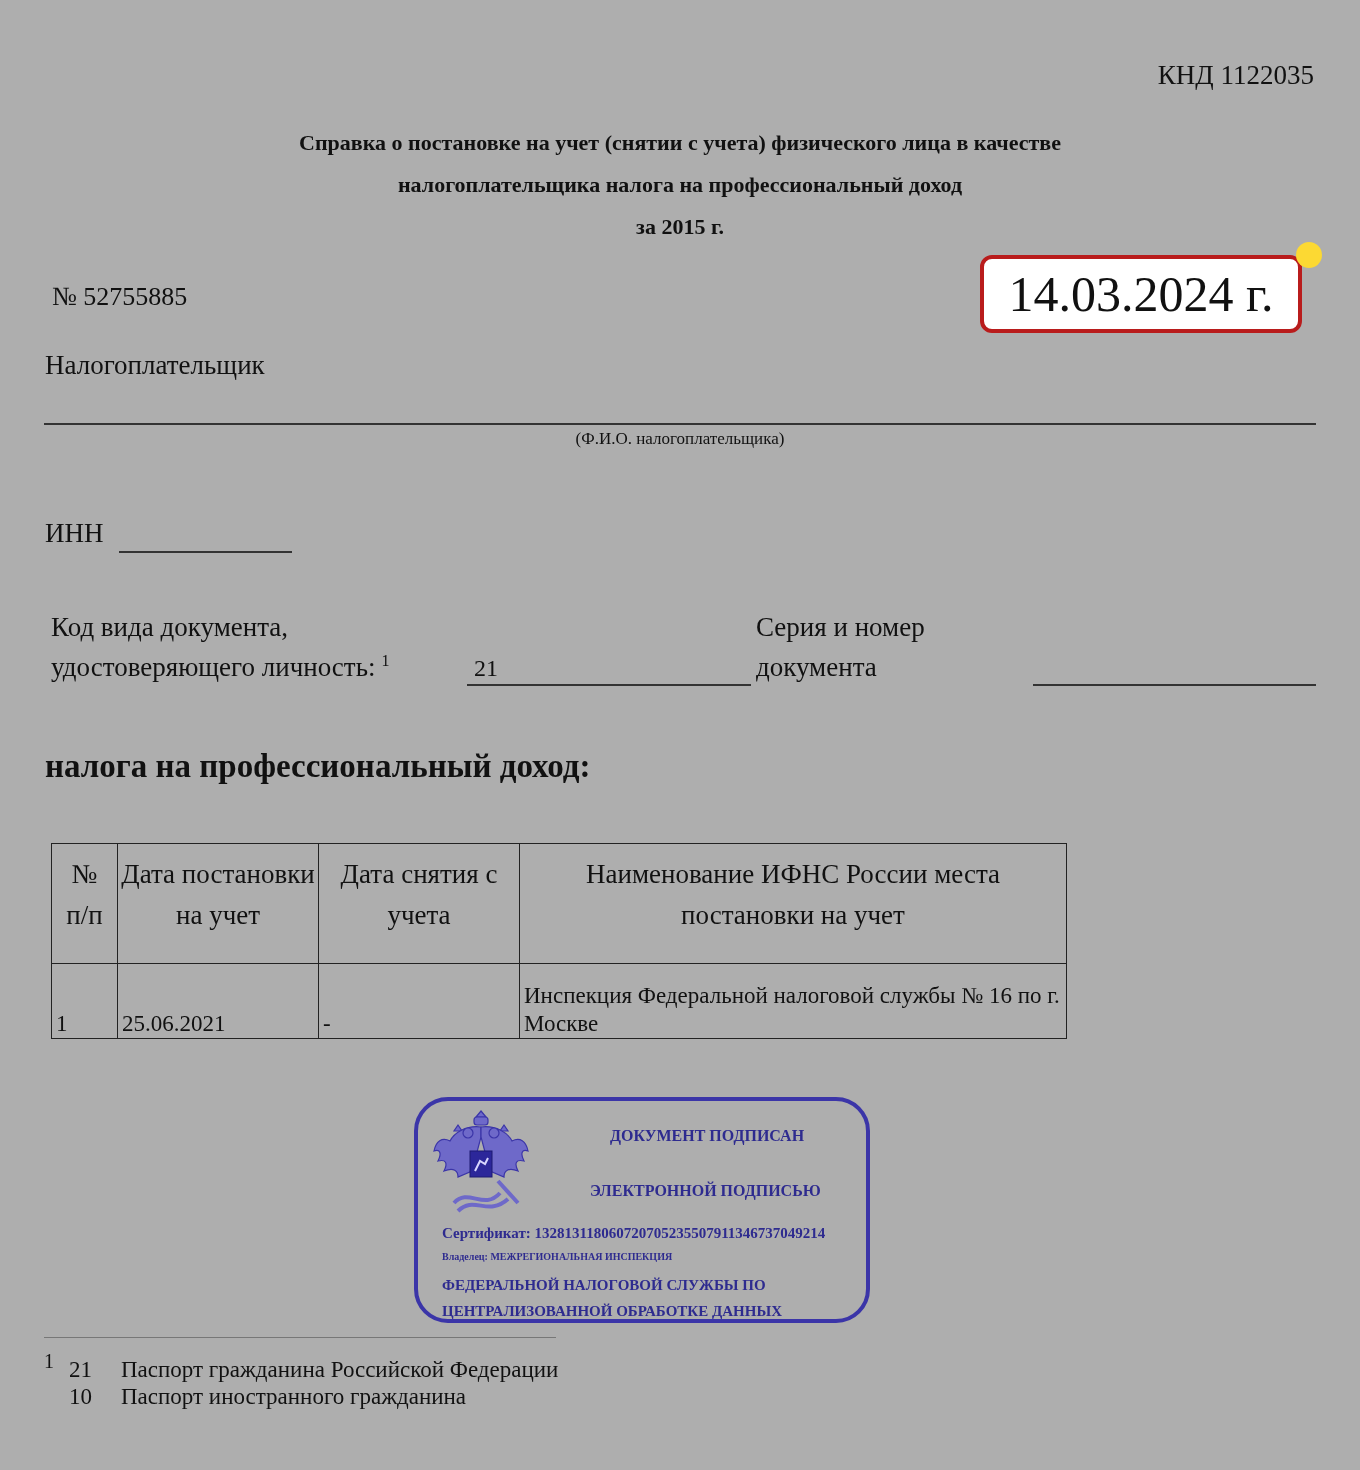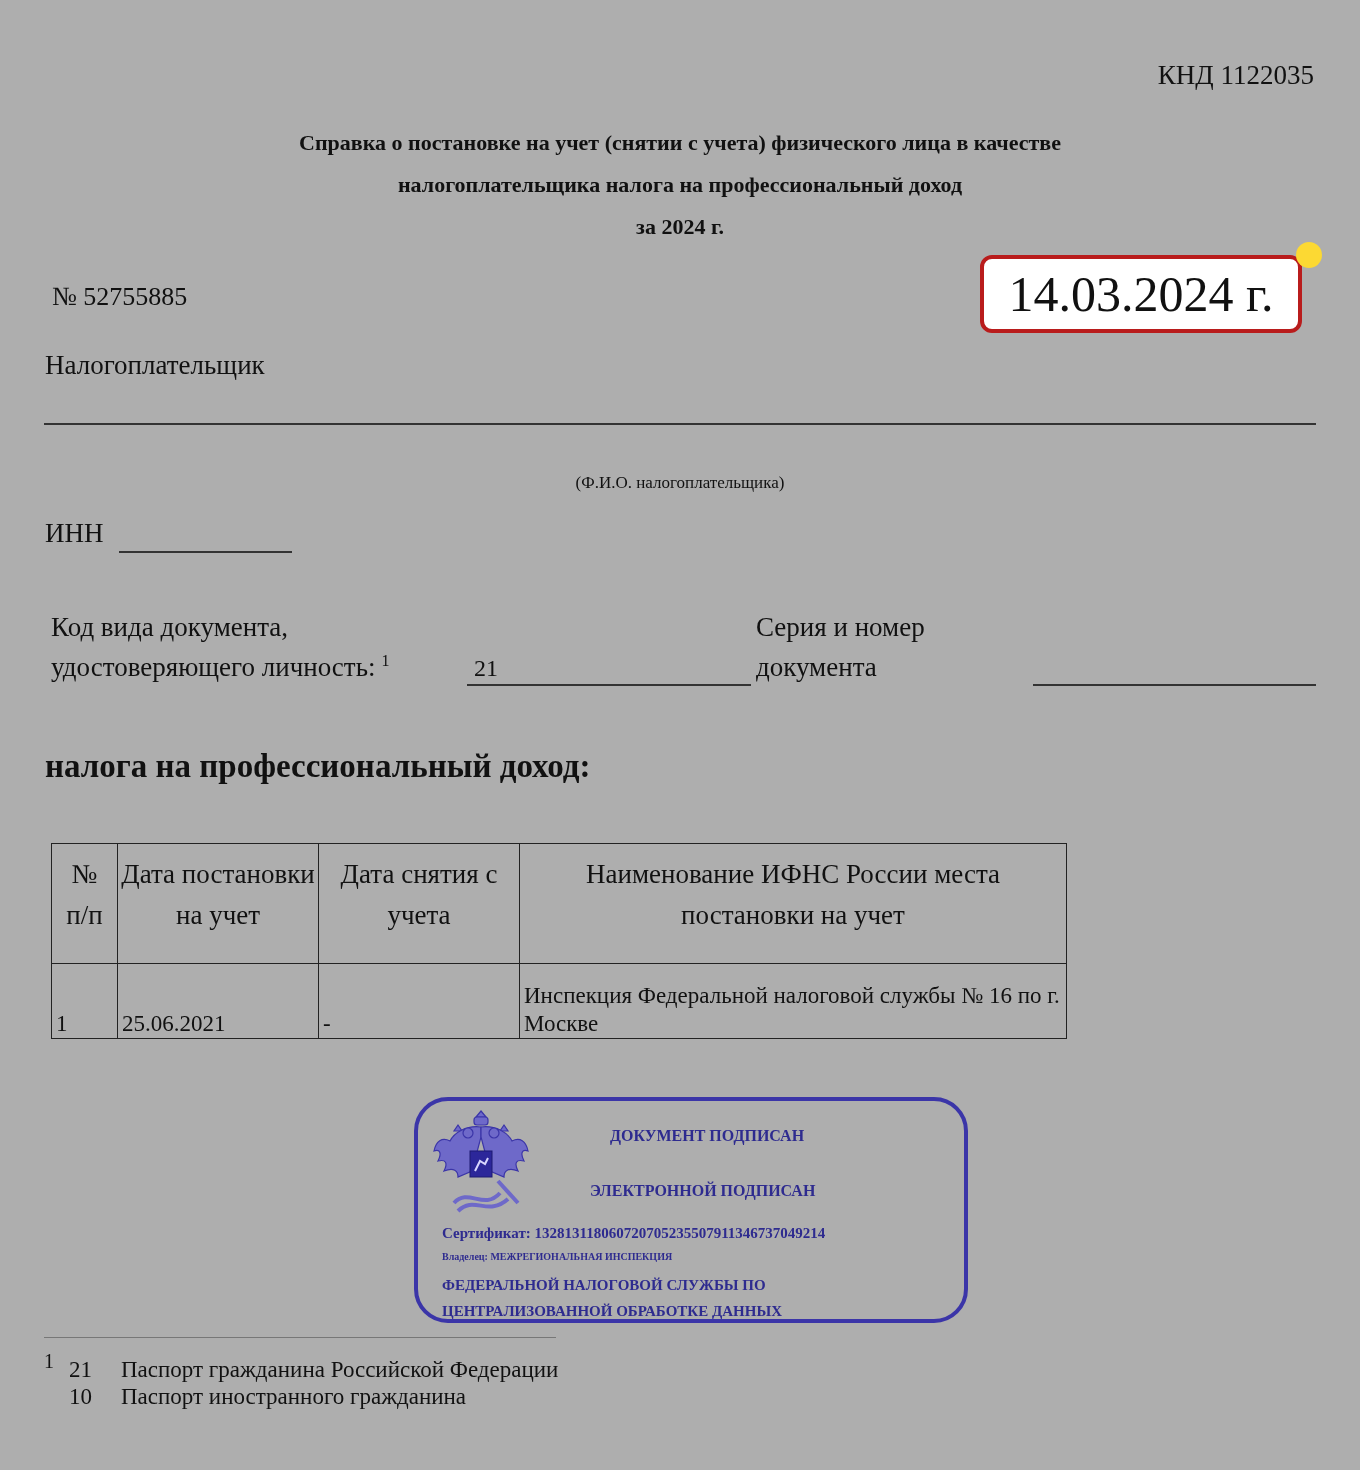--- a/index.html
+++ b/index.html
@@ -11,45 +11,45 @@
   .knd { right:46px; top:60px; font-size:27px; }
   .title { left:0; width:1360px; top:122px; text-align:center; font-weight:bold; font-size:22px; line-height:42px; }
   .docnum { left:52px; top:250px; font-size:26px;margin-top:32px; }
   .date-box {
     left:980px; top:255px; width:322px; height:78px; background:#fff; border:4px solid #b91c1c;
     border-radius:12px; box-sizing:border-box; font-size:50px; display:flex; align-items:center; justify-content:center;
   }
   .date-dot { left:1296px; top:242px; width:26px; height:26px; border-radius:50%; background:#fcd933; }
   .label { font-size:27px; }
   .line { background:#333; height:2px; }
-  .small-caption { font-size:17px;margin-top:44px; }
+  .small-caption { font-size:17px; }
   .cell-input { font-size:24px; }
   h2.section { margin:0; left:45px; top:746px; font-size:33px; line-height:40px; font-weight:bold; }
   table.periods {
     position:absolute; left:51px; top:843px; width:1016px; border-collapse:collapse; font-size:27px;
   }
   table.periods th, table.periods td { border:1.5px solid #222; font-weight:normal; }
   table.periods th { vertical-align:top; text-align:center; line-height:41px; padding:10px 2px 0 2px; height:120px; box-sizing:border-box; }
   table.periods td { font-size:23px; line-height:28px; padding:18px 4px 0 4px; text-align:left; vertical-align:bottom; height:48px; box-sizing:border-box;}
   .stamp {
-    left:414px; top:1097px; width:554px; height:226px; box-sizing:border-box;
+    left:414px; top:1097px; width:456px; height:226px; box-sizing:border-box;
     border:4px solid #3b35a8; border-radius:34px; color:#2e2b8f; font-weight:bold;
   }
   .stamp .t { position:absolute; font-size:16px; }
   .footnote-rule { left:44px; top:1337px; width:512px; height:1px; background:#777; }
   .fn { font-size:23px; }
 </style>
 </head>
 <body>
 
 <div class="abs knd">КНД 1122035</div>
 <div class="abs title">
   <div>Справка о постановке на учет (снятии с учета) физического лица в качестве</div>
   <div>налогоплательщика налога на профессиональный доход</div>
-  <div>за 2024 г.</div>
+  <div>за 2015 г.</div>
 </div>
 <div class="abs docnum">№ 52755885</div>
 <div class="abs date-box">
   <span>14.03.2024 г.</span>
 </div>
 <div class="abs date-dot"></div>
 
 <div class="abs label" style="left:45px;top:350px;">Налогоплательщик</div>
 <div class="abs line" style="left:44px;top:423px;width:1272px;"></div>
 <div class="abs" style="left:44px;top:396px;width:1272px;text-align:center;font-size:22px;"></div>
@@ -113,21 +113,21 @@
     </g>
     <rect x="42" y="44" width="22" height="26" fill="#2c279a" stroke="#1d1a72"></rect>
     <path d="M47 64 l5-10 l5 3 l3 -6" stroke="#d8d6ff" stroke-width="2" fill="none"></path>
     <g fill="none" stroke="#6e69c9" stroke-width="4">
       <path d="M26 96 C40 80 56 104 72 86"></path>
       <path d="M30 104 C46 88 60 110 80 92"></path>
       <path d="M70 74 L90 96"></path>
     </g>
   </svg>
   <div class="t" style="left:192px;top:26px;">ДОКУМЕНТ ПОДПИСАН</div>
-  <div class="t" style="left:172px;top:81px;">ЭЛЕКТРОННОЙ ПОДПИСАН</div>
+  <div class="t" style="left:172px;top:81px;">ЭЛЕКТРОННОЙ ПОДПИСЬЮ</div>
   <div class="t" style="left:24px;top:124px;font-size:15px;">Сертификат: 132813118060720705235507911346737049214</div>
   <div class="t" style="left:24px;top:150px;font-size:10px;">Владелец: МЕЖРЕГИОНАЛЬНАЯ ИНСПЕКЦИЯ</div>
   <div class="t" style="left:24px;top:176px;font-size:15px;">ФЕДЕРАЛЬНОЙ НАЛОГОВОЙ СЛУЖБЫ ПО</div>
   <div class="t" style="left:24px;top:202px;font-size:15px;">ЦЕНТРАЛИЗОВАННОЙ ОБРАБОТКЕ ДАННЫХ</div>
 </div>
 
 <div class="abs footnote-rule"></div>
 <div class="abs" style="left:44px;top:1350px;font-size:20px;">1</div>
 <div class="abs fn" style="left:69px;top:1357px;">21</div>
 <div class="abs fn" style="left:121px;top:1357px;">Паспорт гражданина Российской Федерации</div>

